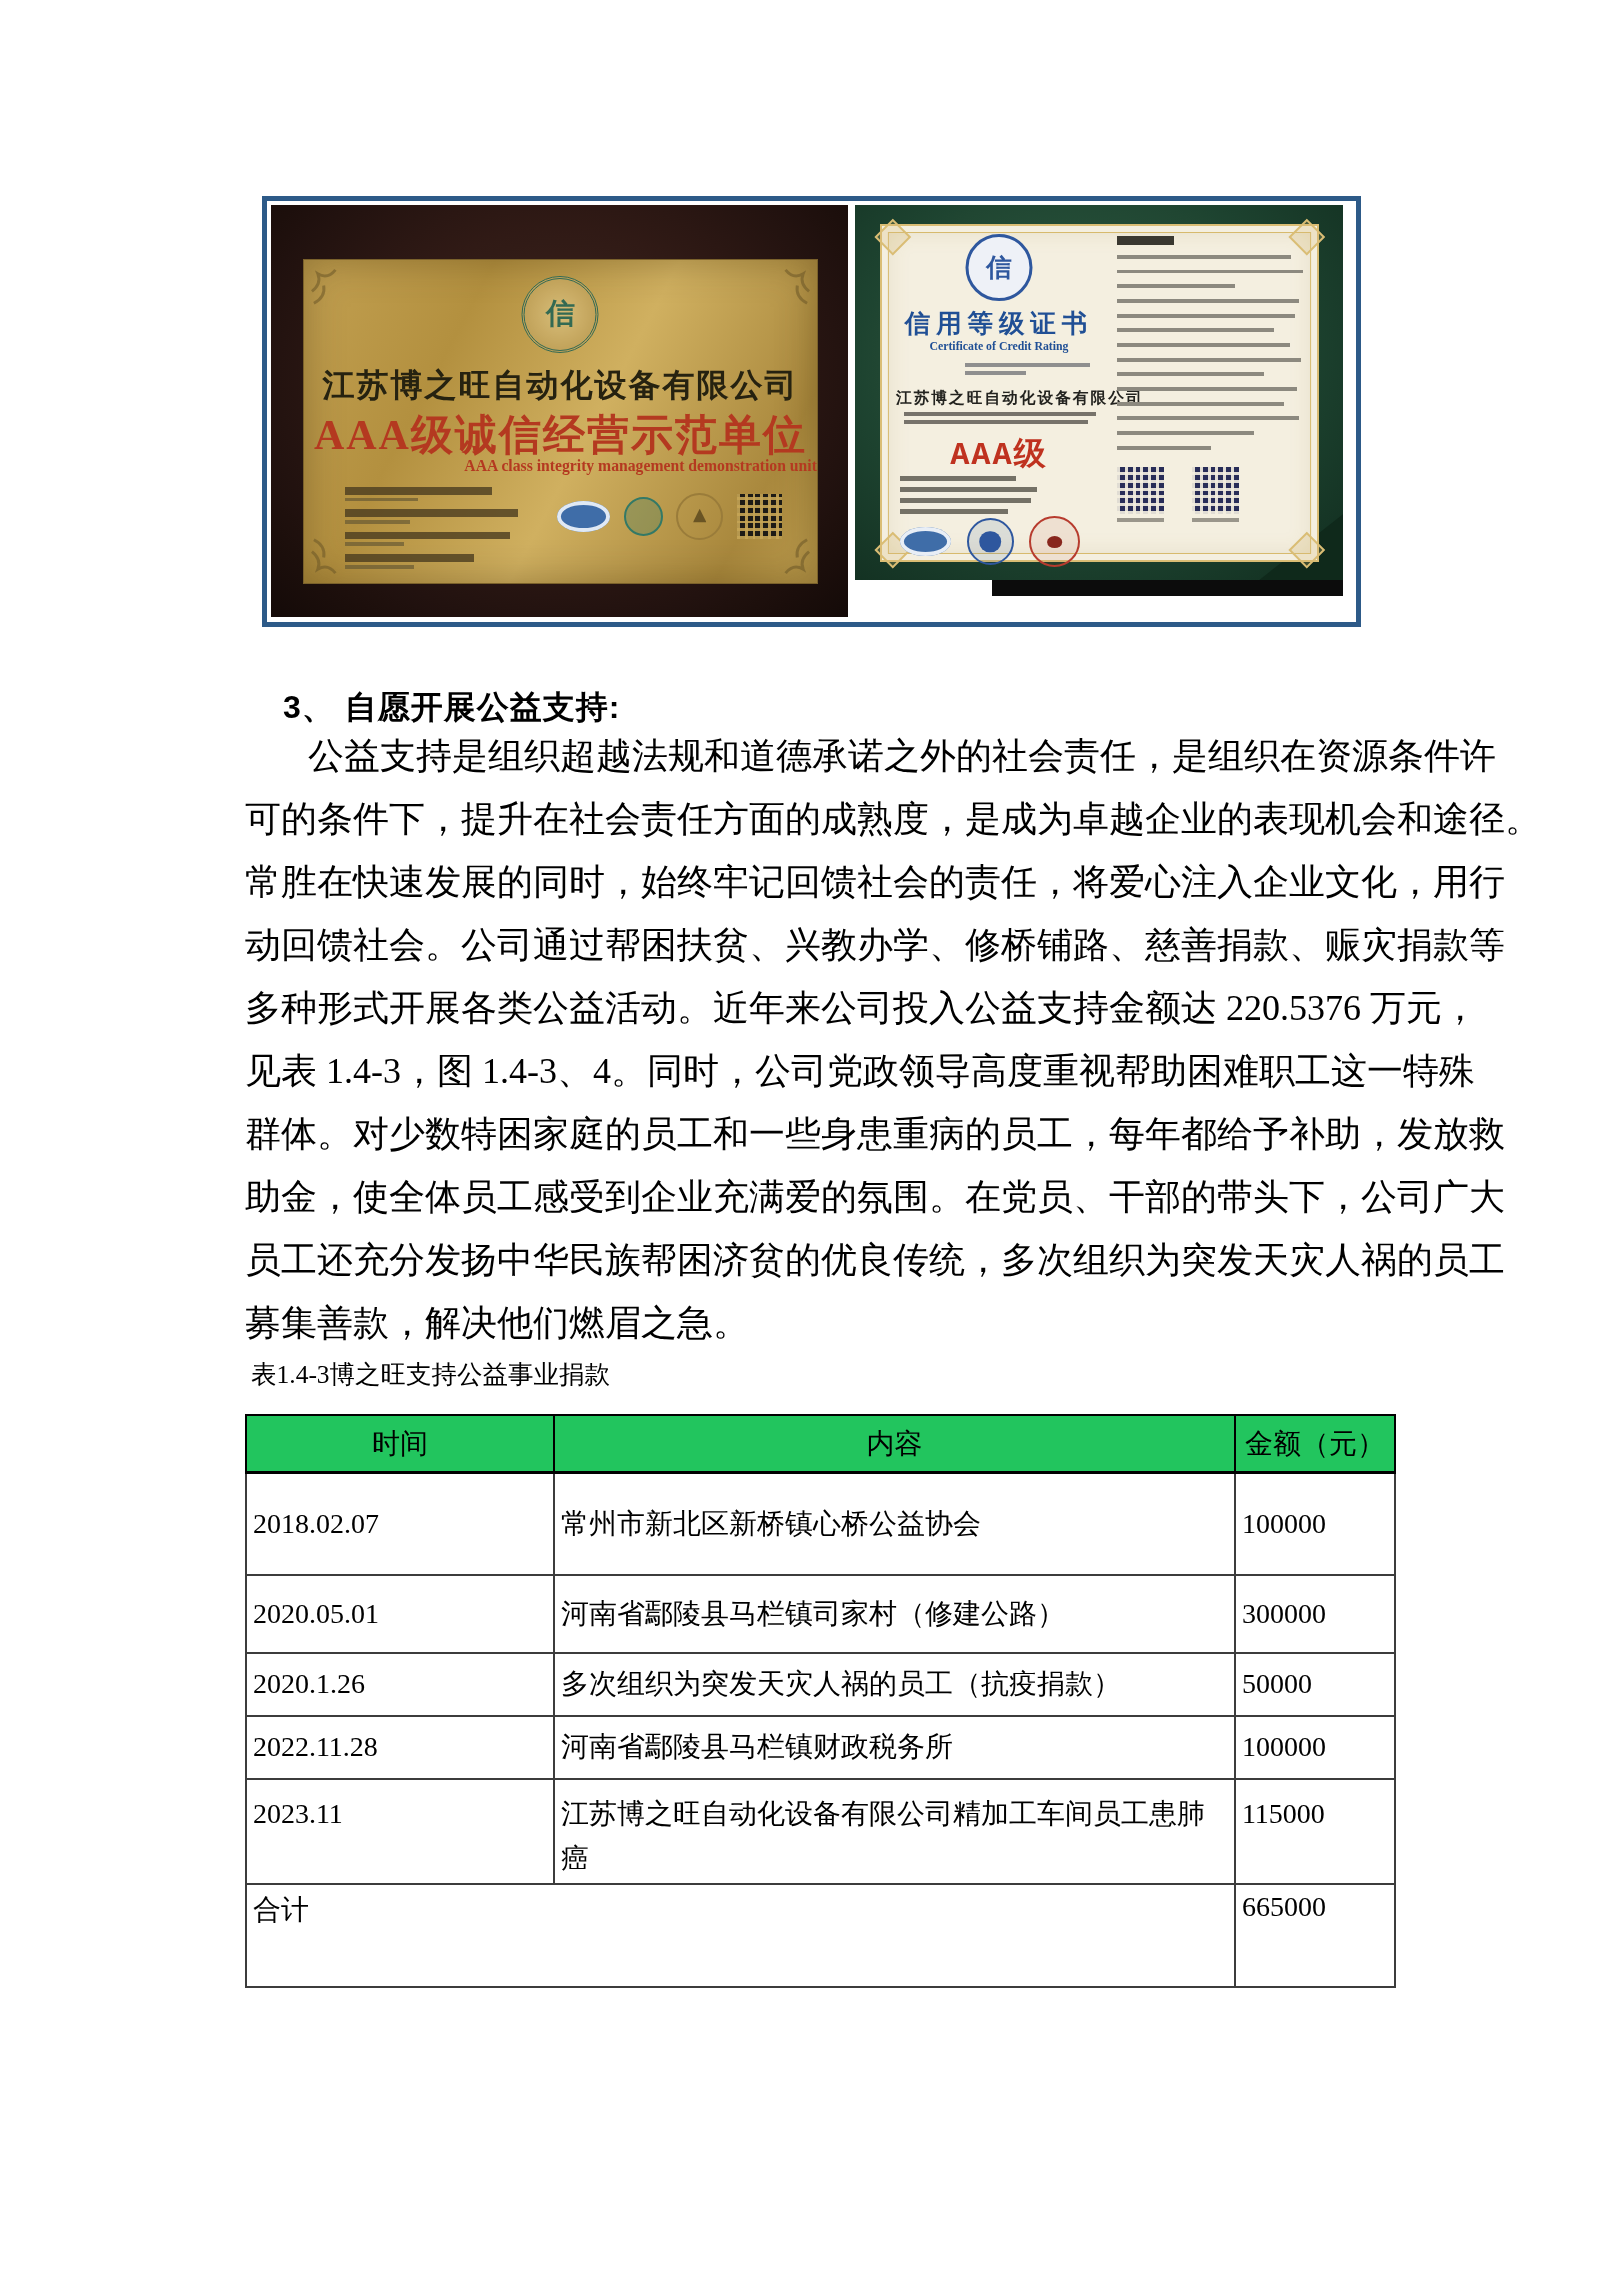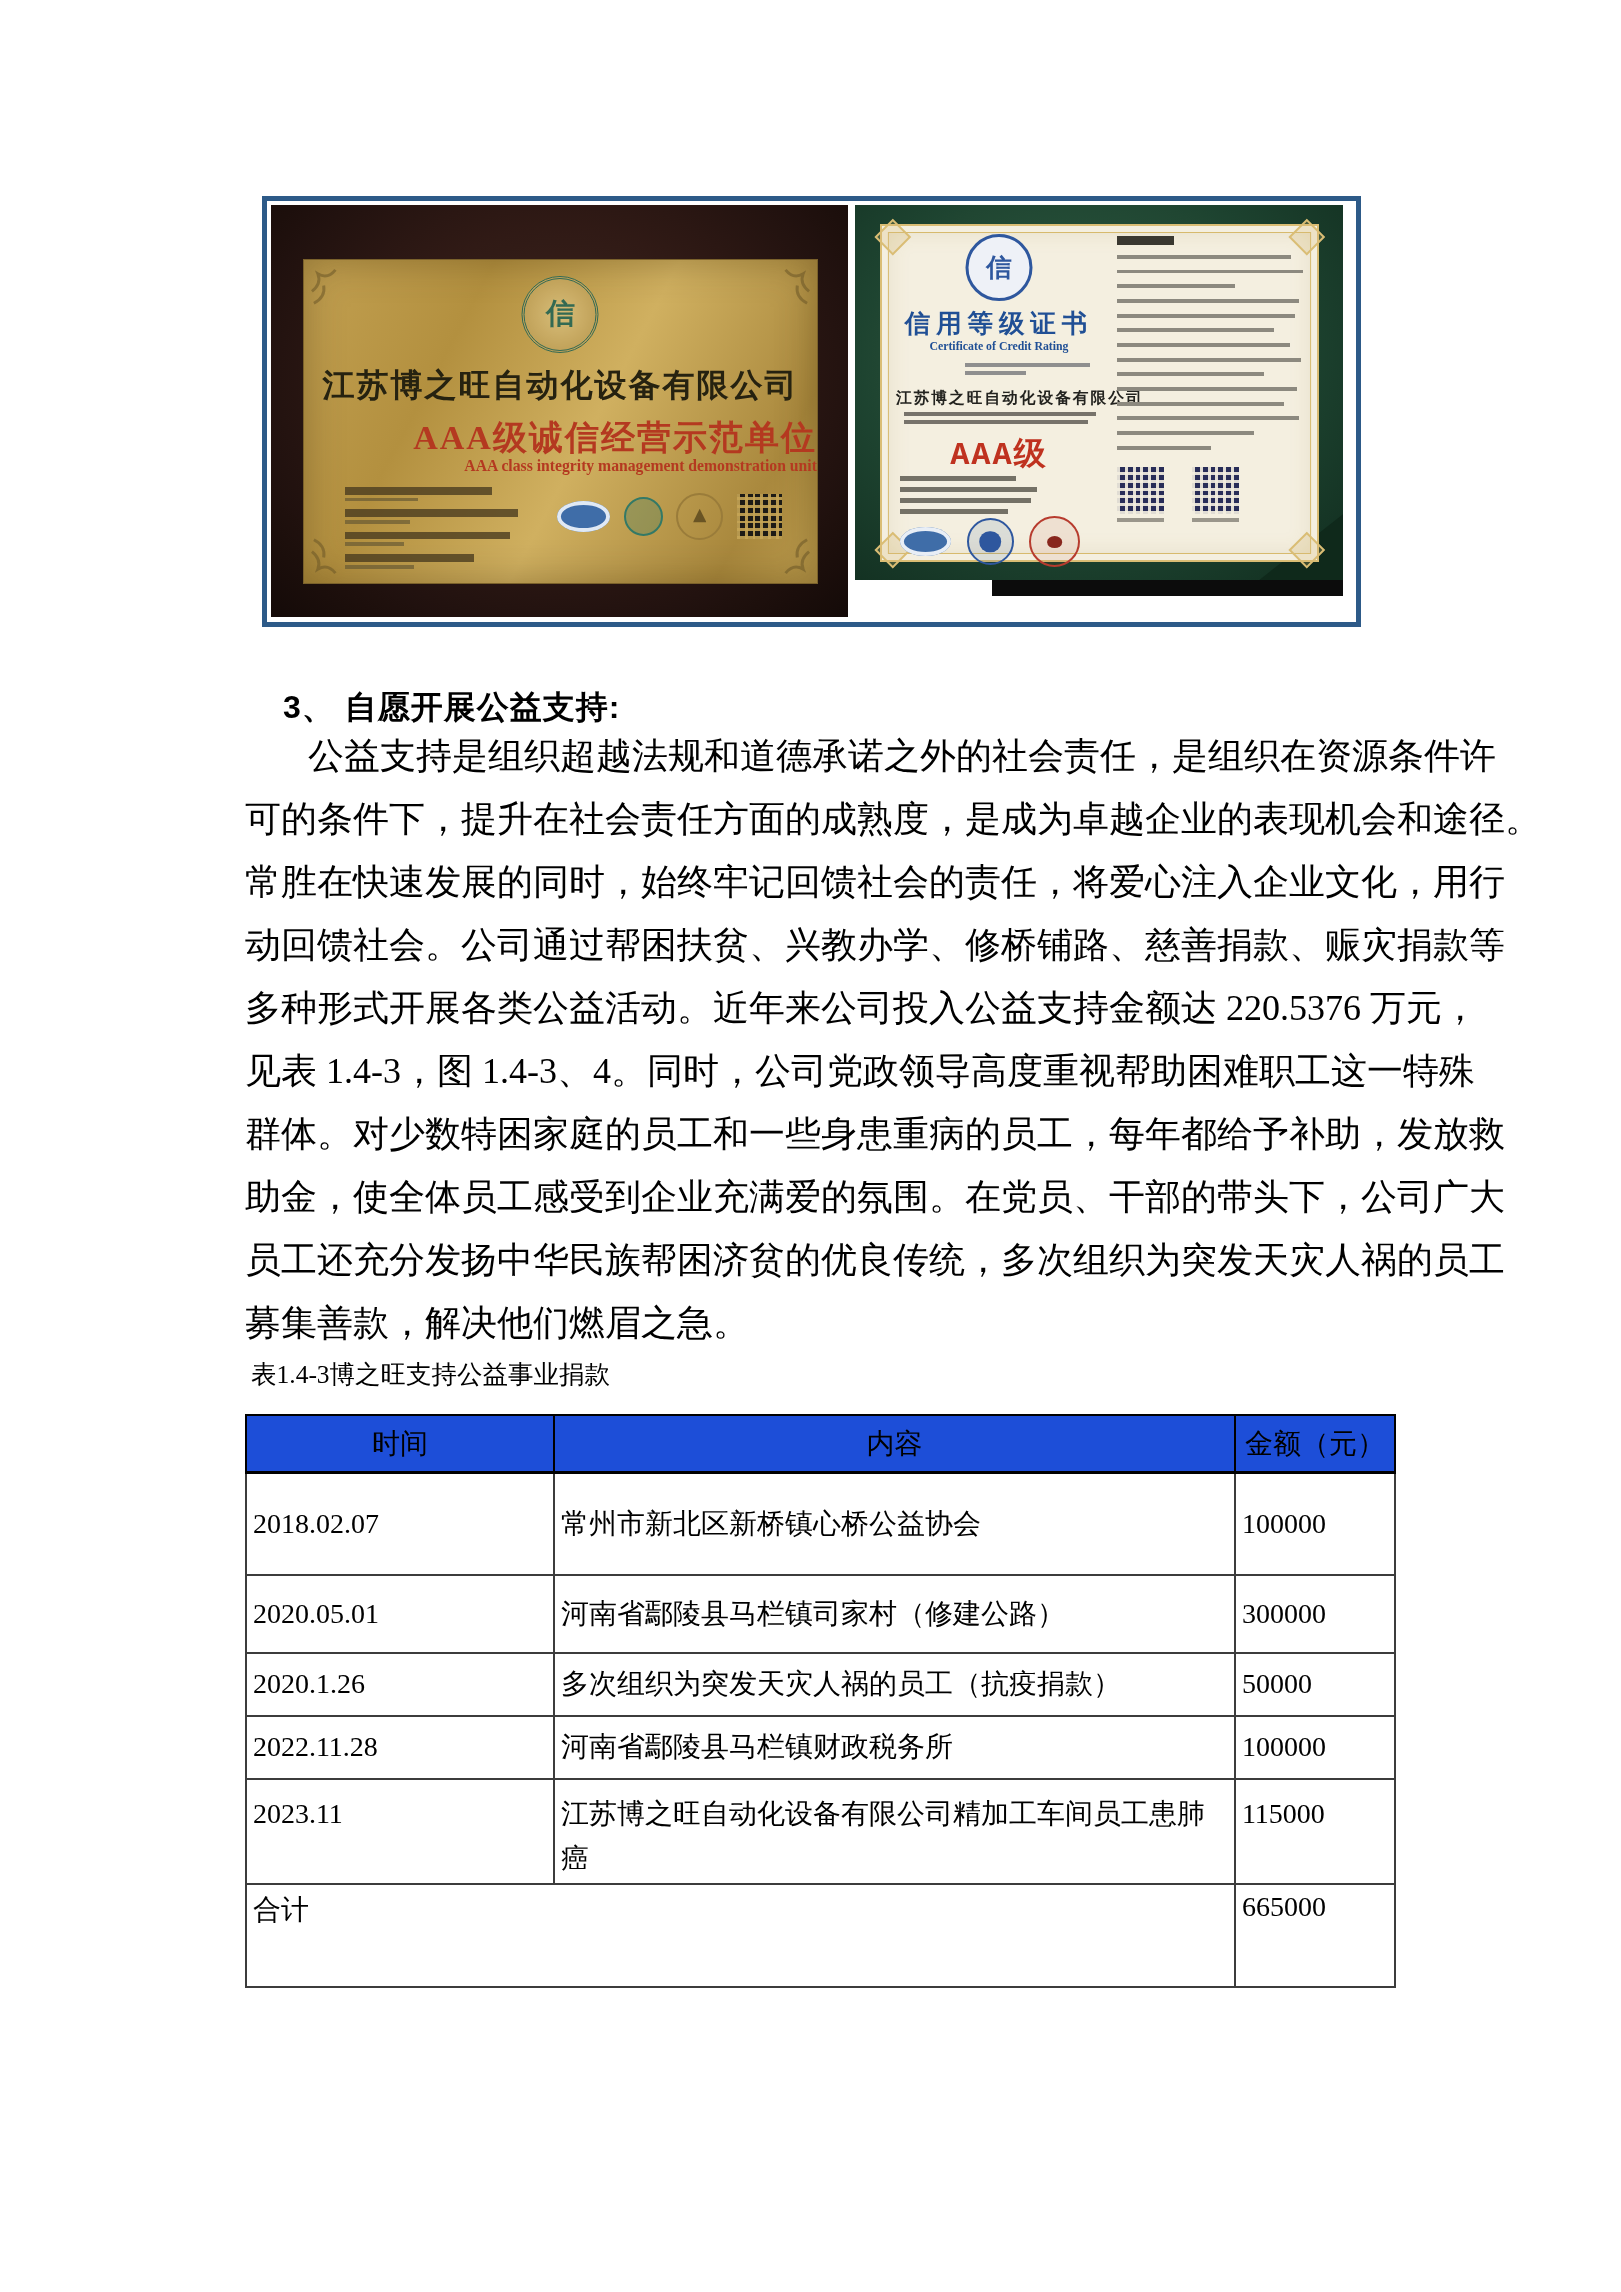--- a/index.html
+++ b/index.html
@@ -36,22 +36,22 @@
     border:3.9px double #2f6b52;display:flex;align-items:center;justify-content:center;
     background:radial-gradient(circle,#d8bd72 0%,#c4a254 70%);
     color:#2f6b52;font-size:29px;font-weight:bold;
   }
   .plaque-company{
     position:absolute;left:0;right:0;top:104px;text-align:center;
     font-size:32px;font-weight:bold;color:#26220f;letter-spacing:2px;
     font-family:"Liberation Sans","DejaVu Sans",sans-serif;
   }
   .plaque-title{
-    position:absolute;left:0;right:0;top:155px;text-align:right;
-    font-size:34px;font-weight:bold;color:#bd371c;letter-spacing:2px;
+    position:absolute;left:0;right:0;top:147px;text-align:center;
+    font-size:42px;font-weight:bold;color:#bd371c;letter-spacing:2px;
   }
   .plaque-title-en{
     position:absolute;left:0;right:0;top:197px;text-align:right;
     font-size:15.7px;font-weight:bold;color:#bd371c;
   }
   .plaque-meta{position:absolute;left:41px;top:227px;}
   .meta-line{margin-bottom:7.8px;}
   .meta-line .bar{background:#4c3c1d;height:7.8px;opacity:.8;}
   .meta-line .sub{background:#6a5a30;height:3.9px;margin-top:2.9px;opacity:.7;}
   .plaque-badges{position:absolute;right:35px;top:233px;display:flex;align-items:center;gap:13.7px;}
@@ -120,21 +120,21 @@
   .caption{position:absolute;left:251px;top:1357px;font-size:25.5px;color:#000;}
   
   .donation-table{
     position:absolute;left:245px;top:1414px;width:1149px;
     border-collapse:collapse;table-layout:fixed;font-size:28px;color:#000;
   }
   .donation-table col.c1{width:308px;}
   .donation-table col.c2{width:681px;}
   .donation-table col.c3{width:160px;}
   .donation-table th{
-    background:#1d4ed8;border:2px solid #000;border-bottom:3.9px solid #000;
+    background:#22c55e;border:2px solid #000;border-bottom:3.9px solid #000;
     height:55px;font-weight:normal;text-align:center;padding:0 3.9px;
   }
   .donation-table td{
     border:2px solid #3c3c3c;padding:2px 5.9px;vertical-align:middle;text-align:left;
     overflow:hidden;
   }
   .donation-table{border:2.9px solid #000;}
   .donation-table tr.r1{height:102px;}
   .donation-table tr.r2{height:78px;margin-top:19px;}
   .donation-table tr.r3{height:63px;}

